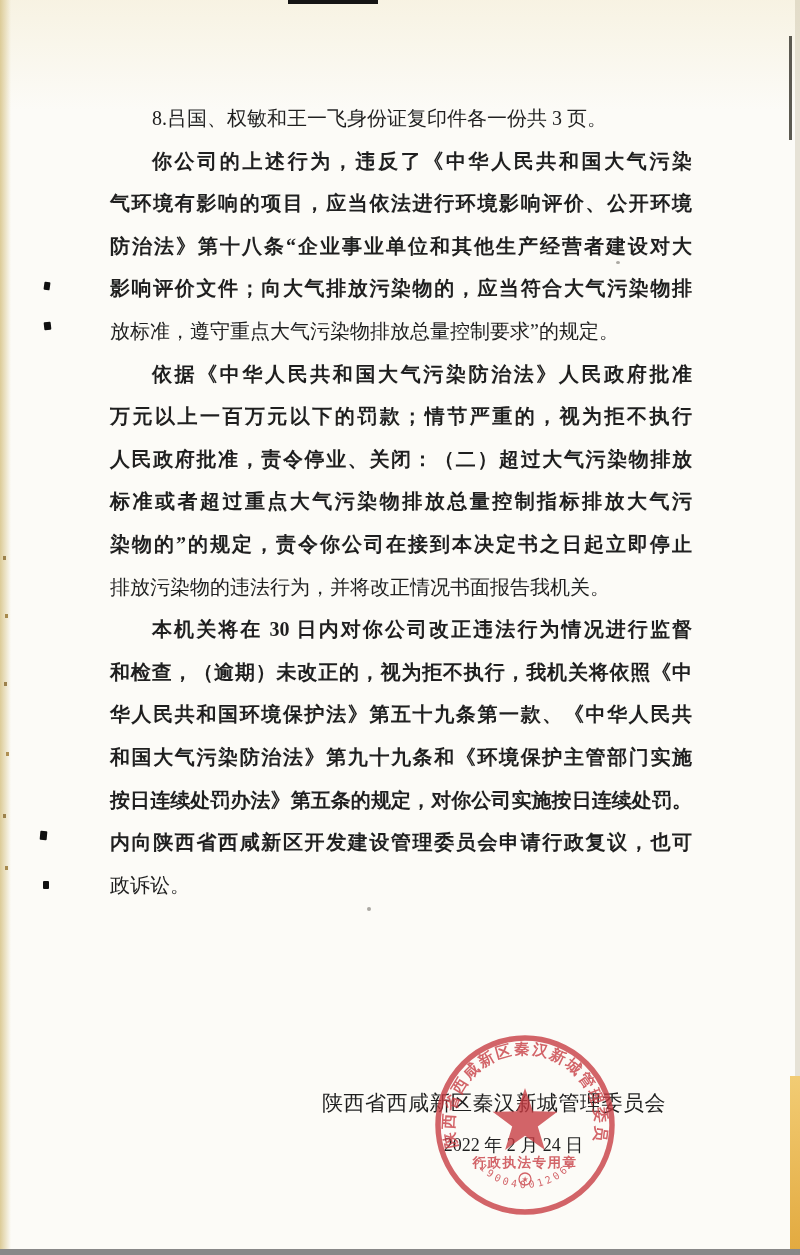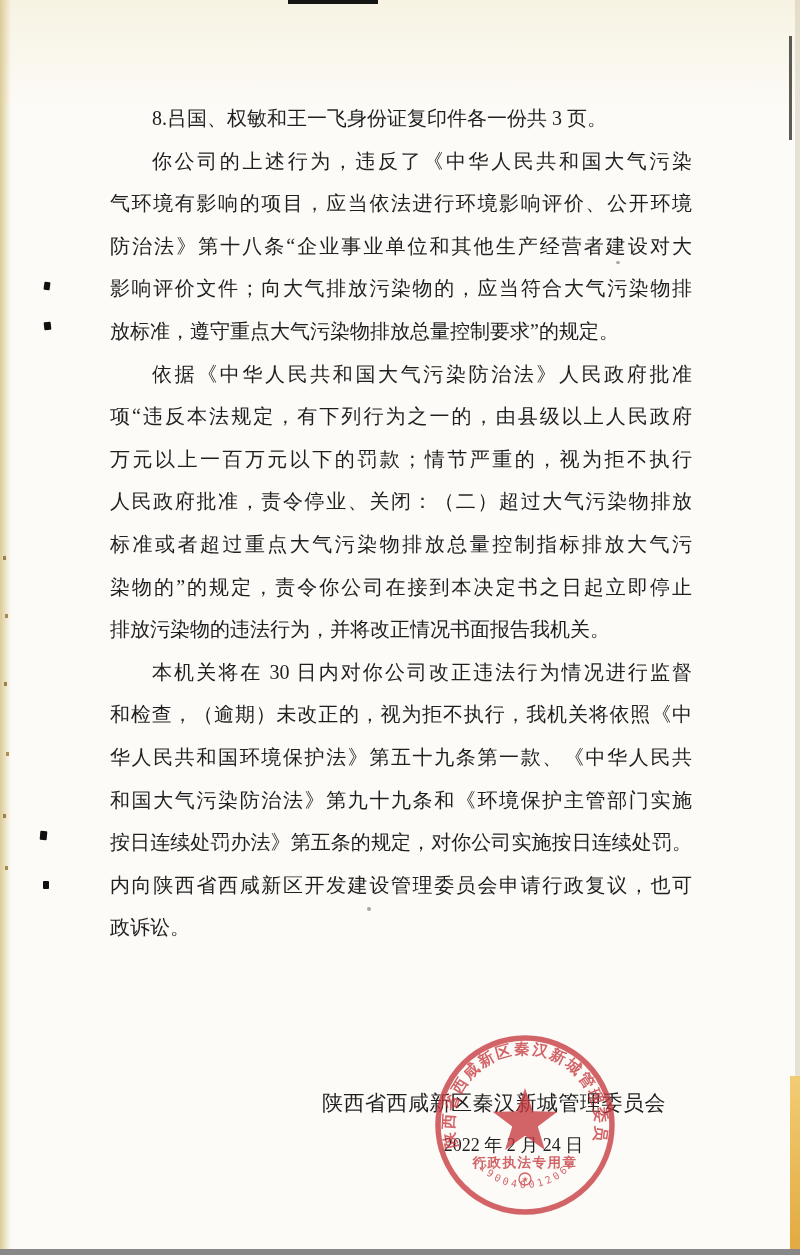--- a/index.html
+++ b/index.html
@@ -28,21 +28,21 @@
     box-shadow:2px 58px 0 #96732f,1px 126px 0 #8a6a2f,3px 196px 0 #a07a33,0px 258px 0 #8a6a2f,2px 310px 0 #96732f;}
   .speck{position:absolute;background:rgba(70,66,58,0.45);border-radius:50%;}
   .speck.s1{left:616px;top:261px;width:4px;height:3px;}
   .speck.s2{left:367px;top:907px;width:4px;height:4px;}
 
   .doc-body{
     position:absolute;left:110px;top:97px;width:582px;
     font-size:20px;line-height:42.6px;letter-spacing:0;
   }
   .ln{white-space:pre-wrap;text-align:justify;text-align-last:left;}
-  .ln.j{text-align-last:justify;}
+  .ln.j{text-align-last:justify;font-weight:bold;}
   .ln.ind{text-indent:42px;}
 
   .sig{
     position:absolute;left:320px;top:1088px;width:346px;
     font-size:21px;line-height:30px;text-align:right;letter-spacing:0.5px;
   }
   .date{
     position:absolute;left:421px;top:1130px;width:185px;
     font-size:18px;line-height:30px;text-align:center;
   }
@@ -70,21 +70,20 @@
   <div class="speck s2"></div>
 
   <div class="doc-body">
     <div class="ln ind">8.吕国、权敏和王一飞身份证复印件各一份共 3 页。</div>
     <div class="ln ind j">你公司的上述行为，违反了《中华人民共和国大气污染</div>
     <div class="ln j">气环境有影响的项目，应当依法进行环境影响评价、公开环境</div>
     <div class="ln j">防治法》第十八条“企业事业单位和其他生产经营者建设对大</div>
     <div class="ln j">影响评价文件；向大气排放污染物的，应当符合大气污染物排</div>
     <div class="ln">放标准，遵守重点大气污染物排放总量控制要求”的规定。</div>
     <div class="ln ind j">依据《中华人民共和国大气污染防治法》人民政府批准</div>
-    <div class="ln j">项“违反本法规定，有下列行为之一的，由县级以上人民政府</div>
     <div class="ln j">万元以上一百万元以下的罚款；情节严重的，视为拒不执行</div>
     <div class="ln j">人民政府批准，责令停业、关闭：（二）超过大气污染物排放</div>
     <div class="ln j">标准或者超过重点大气污染物排放总量控制指标排放大气污</div>
     <div class="ln j">染物的”的规定，责令你公司在接到本决定书之日起立即停止</div>
     <div class="ln">排放污染物的违法行为，并将改正情况书面报告我机关。</div>
     <div class="ln ind j">本机关将在 30 日内对你公司改正违法行为情况进行监督</div>
     <div class="ln j">和检查，（逾期）未改正的，视为拒不执行，我机关将依照《中</div>
     <div class="ln j">华人民共和国环境保护法》第五十九条第一款、《中华人民共</div>
     <div class="ln j">和国大气污染防治法》第九十九条和《环境保护主管部门实施</div>
     <div class="ln j">按日连续处罚办法》第五条的规定，对你公司实施按日连续处罚。</div>

